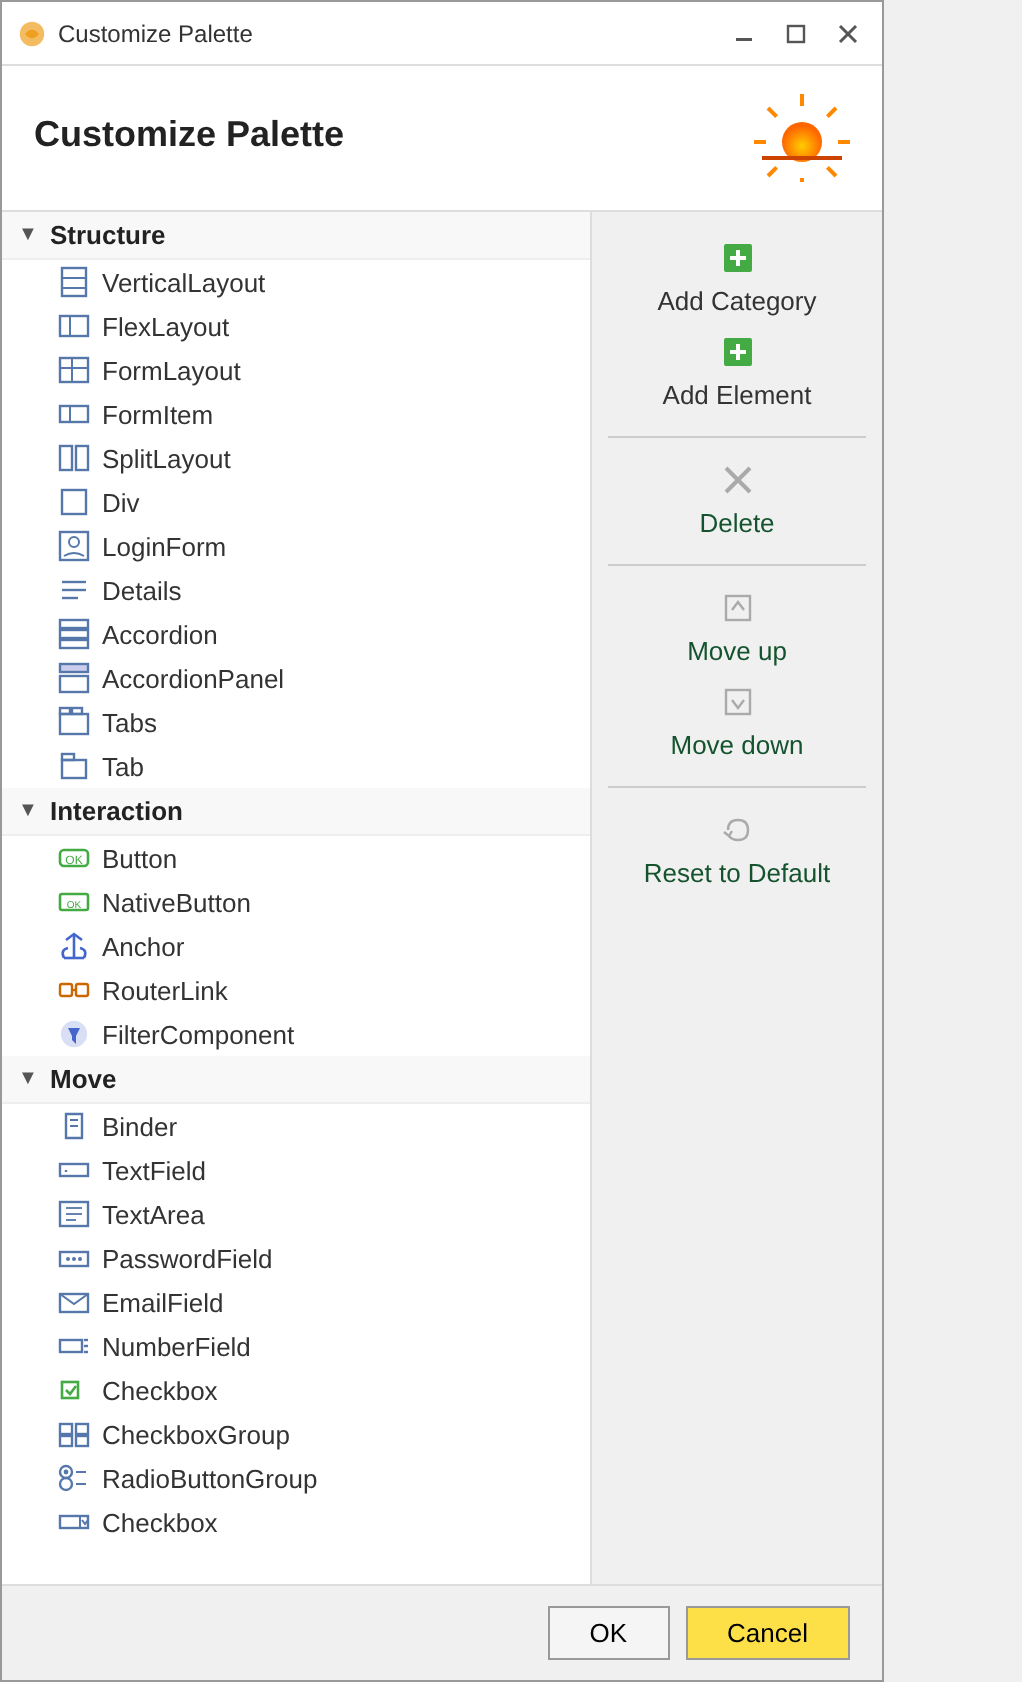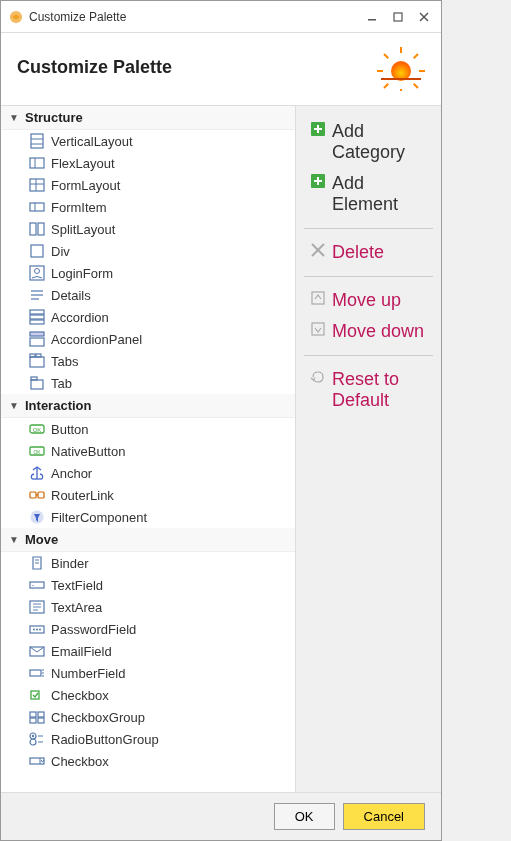--- a/index.html
+++ b/index.html
@@ -141,32 +141,33 @@
     .actions-panel {
       width: 145px;
       background: #f0f0f0;
       padding: 12px 8px;
       display: flex;
       flex-direction: column;
       gap: 4px;
     }
     .action-btn {
       display: flex;
-      align-items: flex-start;
+      align-items: center;
       gap: 6px;
       padding: 3px 6px;
       cursor: pointer;
       background: transparent;
       border: none;
-      font-size: 18px;
+      font-size: 13px;
       color: #333;
       text-align: left;
+      flex-direction: column;
     }
     .action-btn.disabled {
-      color: #be185d;
+      color: #14532d;
       cursor: default;
     }
     .action-icon {
       width: 16px;
       height: 16px;
       display: flex;
       align-items: center;
       justify-content: center;
       flex-shrink: 0;
     }

